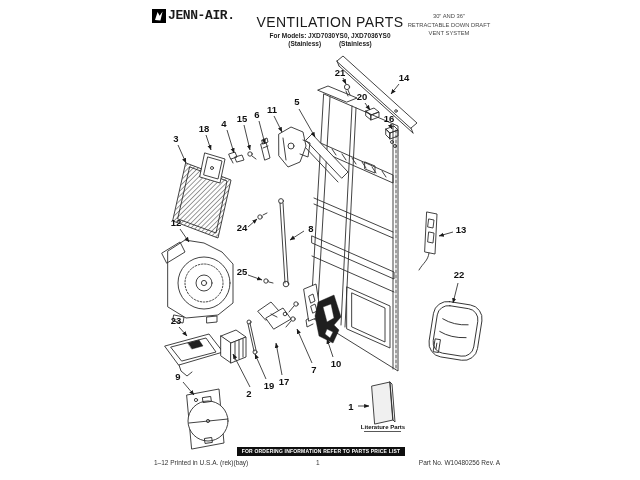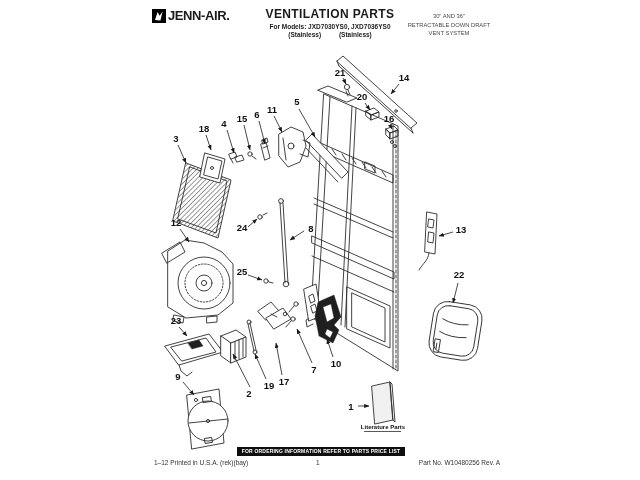--- a/index.html
+++ b/index.html
@@ -1,23 +1,23 @@
 <!DOCTYPE html>
 <html><head>
 <meta charset="utf-8">
 <style>
   html,body{margin:0;padding:0;background:#888;}
   .page{position:relative;width:640px;height:480px;background:#ffffff;
         font-family:"Liberation Sans",sans-serif;color:#1a1a1a;overflow:hidden;margin:0 auto;}
   
   .hdr-brand{position:absolute;left:152px;top:8px;display:flex;align-items:center;gap:2px;}
   .logo-sq{width:14px;height:14px;display:inline-block;}
-  .brand-txt{font-size:13px;font-weight:700;letter-spacing:-0.4px;}
+  .brand-txt{font-size:13px;font-weight:700;letter-spacing:-0.4px;font-family:Liberation Mono, monospace;}
   .hdr-center{position:absolute;left:236px;top:7px;width:188px;text-align:center;}
-  .hdr-title{font-size:12px;font-weight:700;letter-spacing:0.4px;}
+  .hdr-title{font-size:14px;font-weight:400;letter-spacing:0.4px;margin-top:7px;}
   .hdr-models{font-size:6.5px;font-weight:700;margin-top:2px;}
   .hdr-finish{font-size:6.5px;font-weight:700;margin-top:1px;}
   .hdr-finish span + span{margin-left:16px;}
   .hdr-spec{position:absolute;left:388px;top:12px;width:122px;text-align:center;
             font-size:5.8px;line-height:1.5;color:#4a4a4a;}
   
   .footer-bar{position:absolute;left:237px;top:447px;width:168px;height:9px;background:#0f0f0f;
               color:#fff;font-size:5px;font-weight:700;text-align:center;line-height:9px;letter-spacing:0.2px;}
   .footer-left{position:absolute;left:154px;top:459px;font-size:6.5px;color:#333;}
   .footer-page{position:absolute;left:316px;top:459px;font-size:6.5px;color:#333;}

